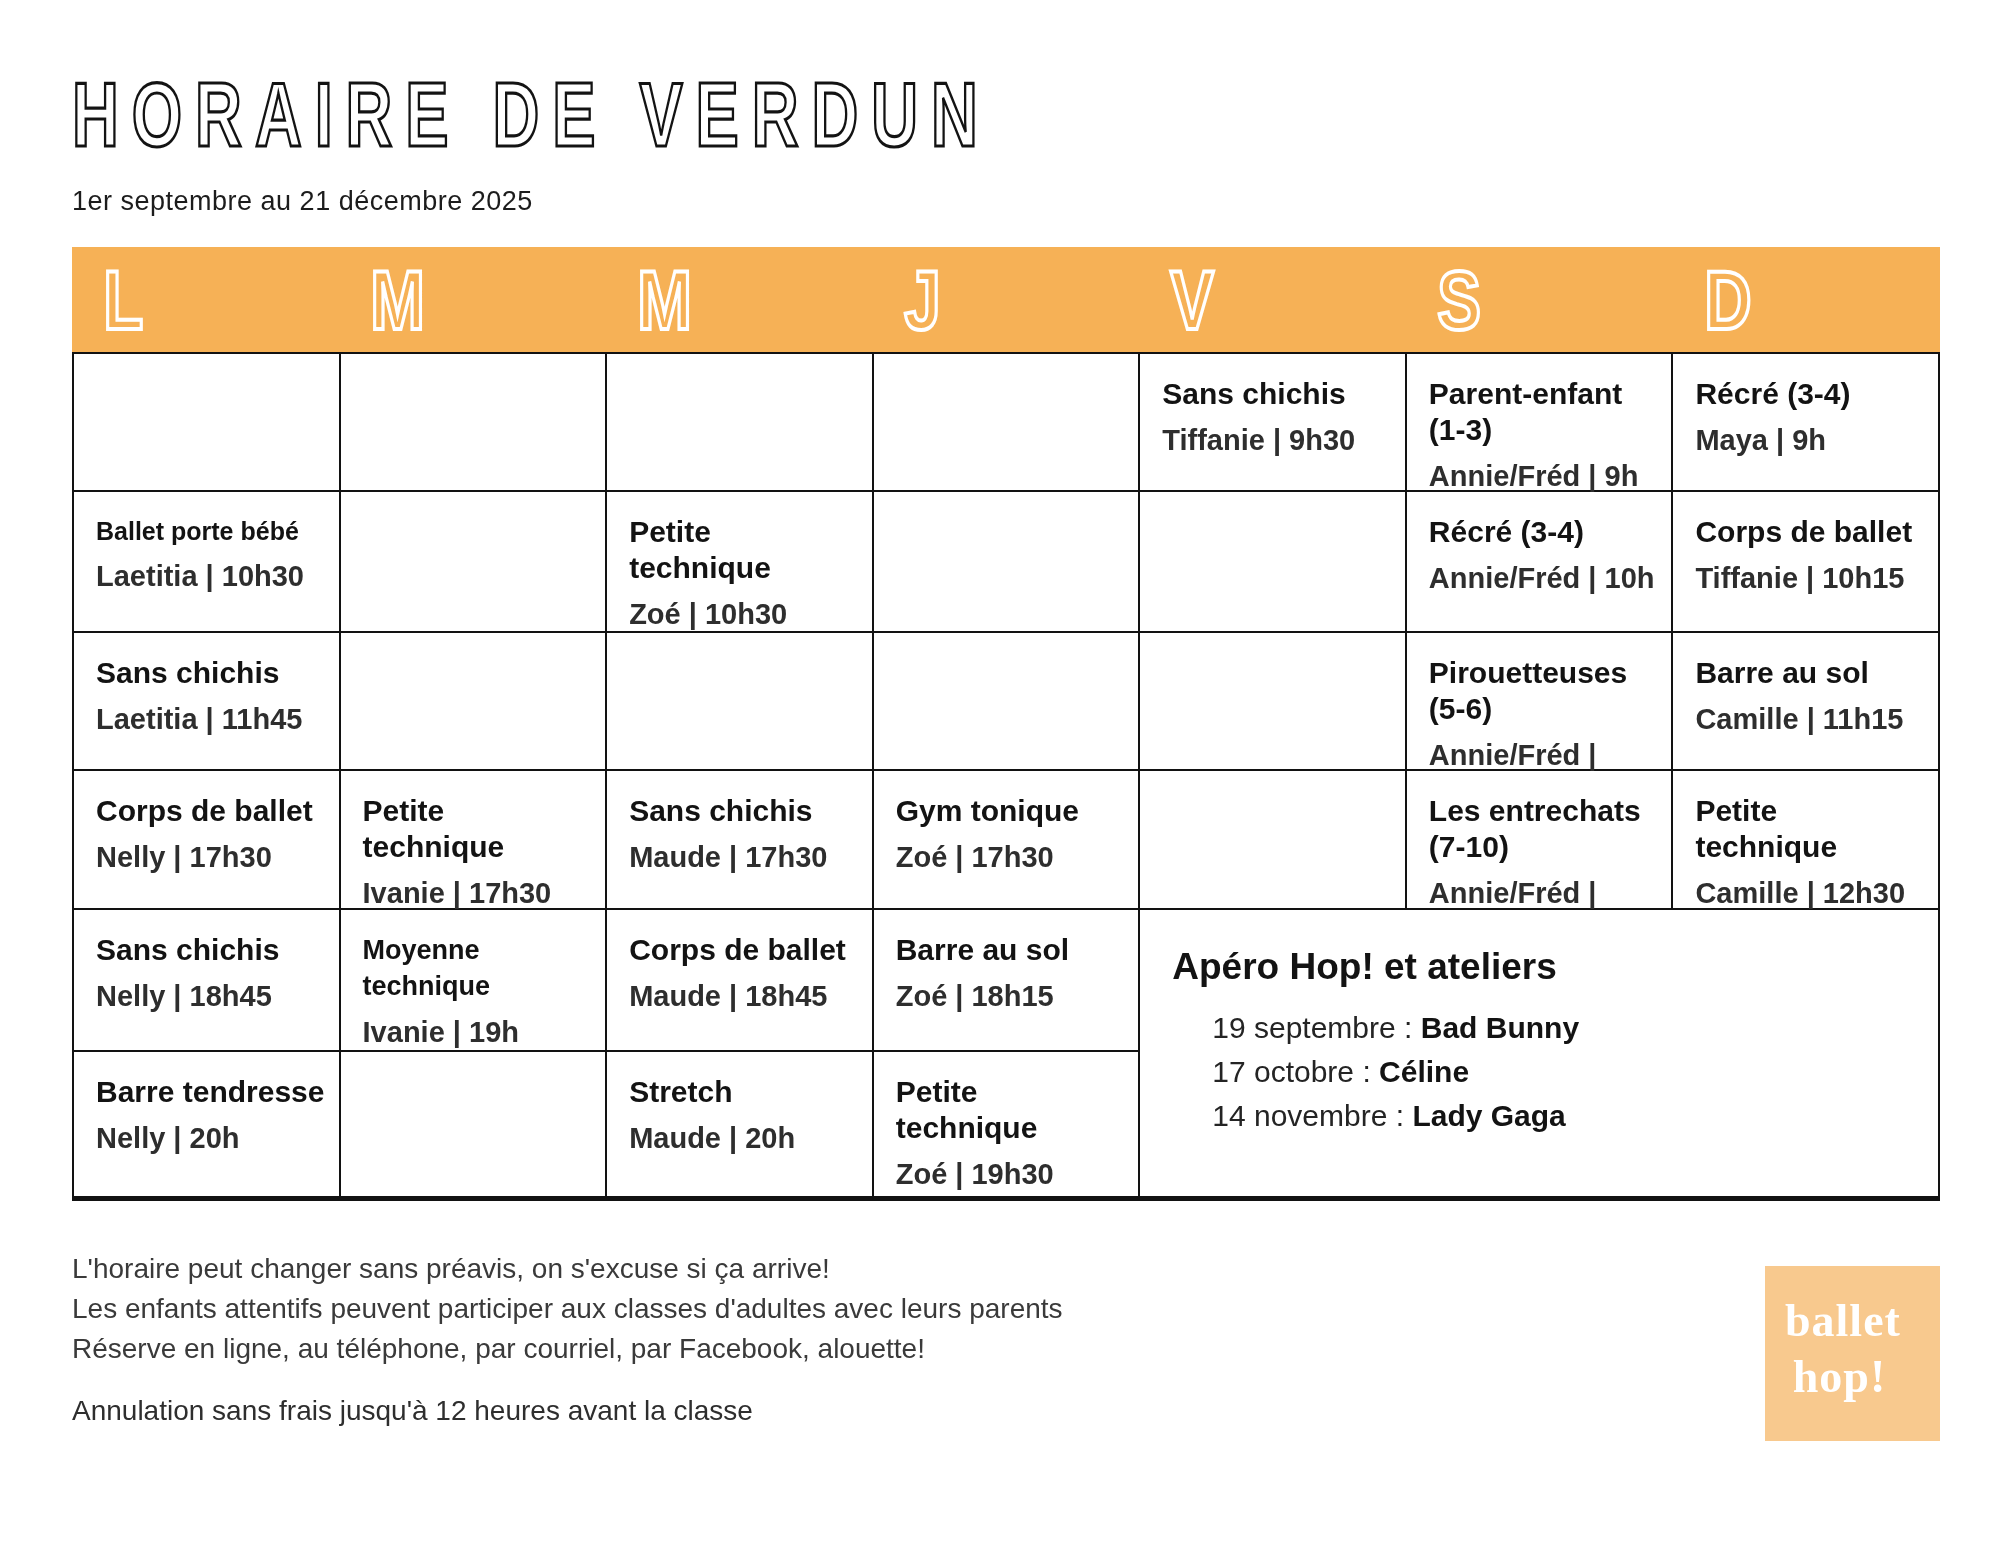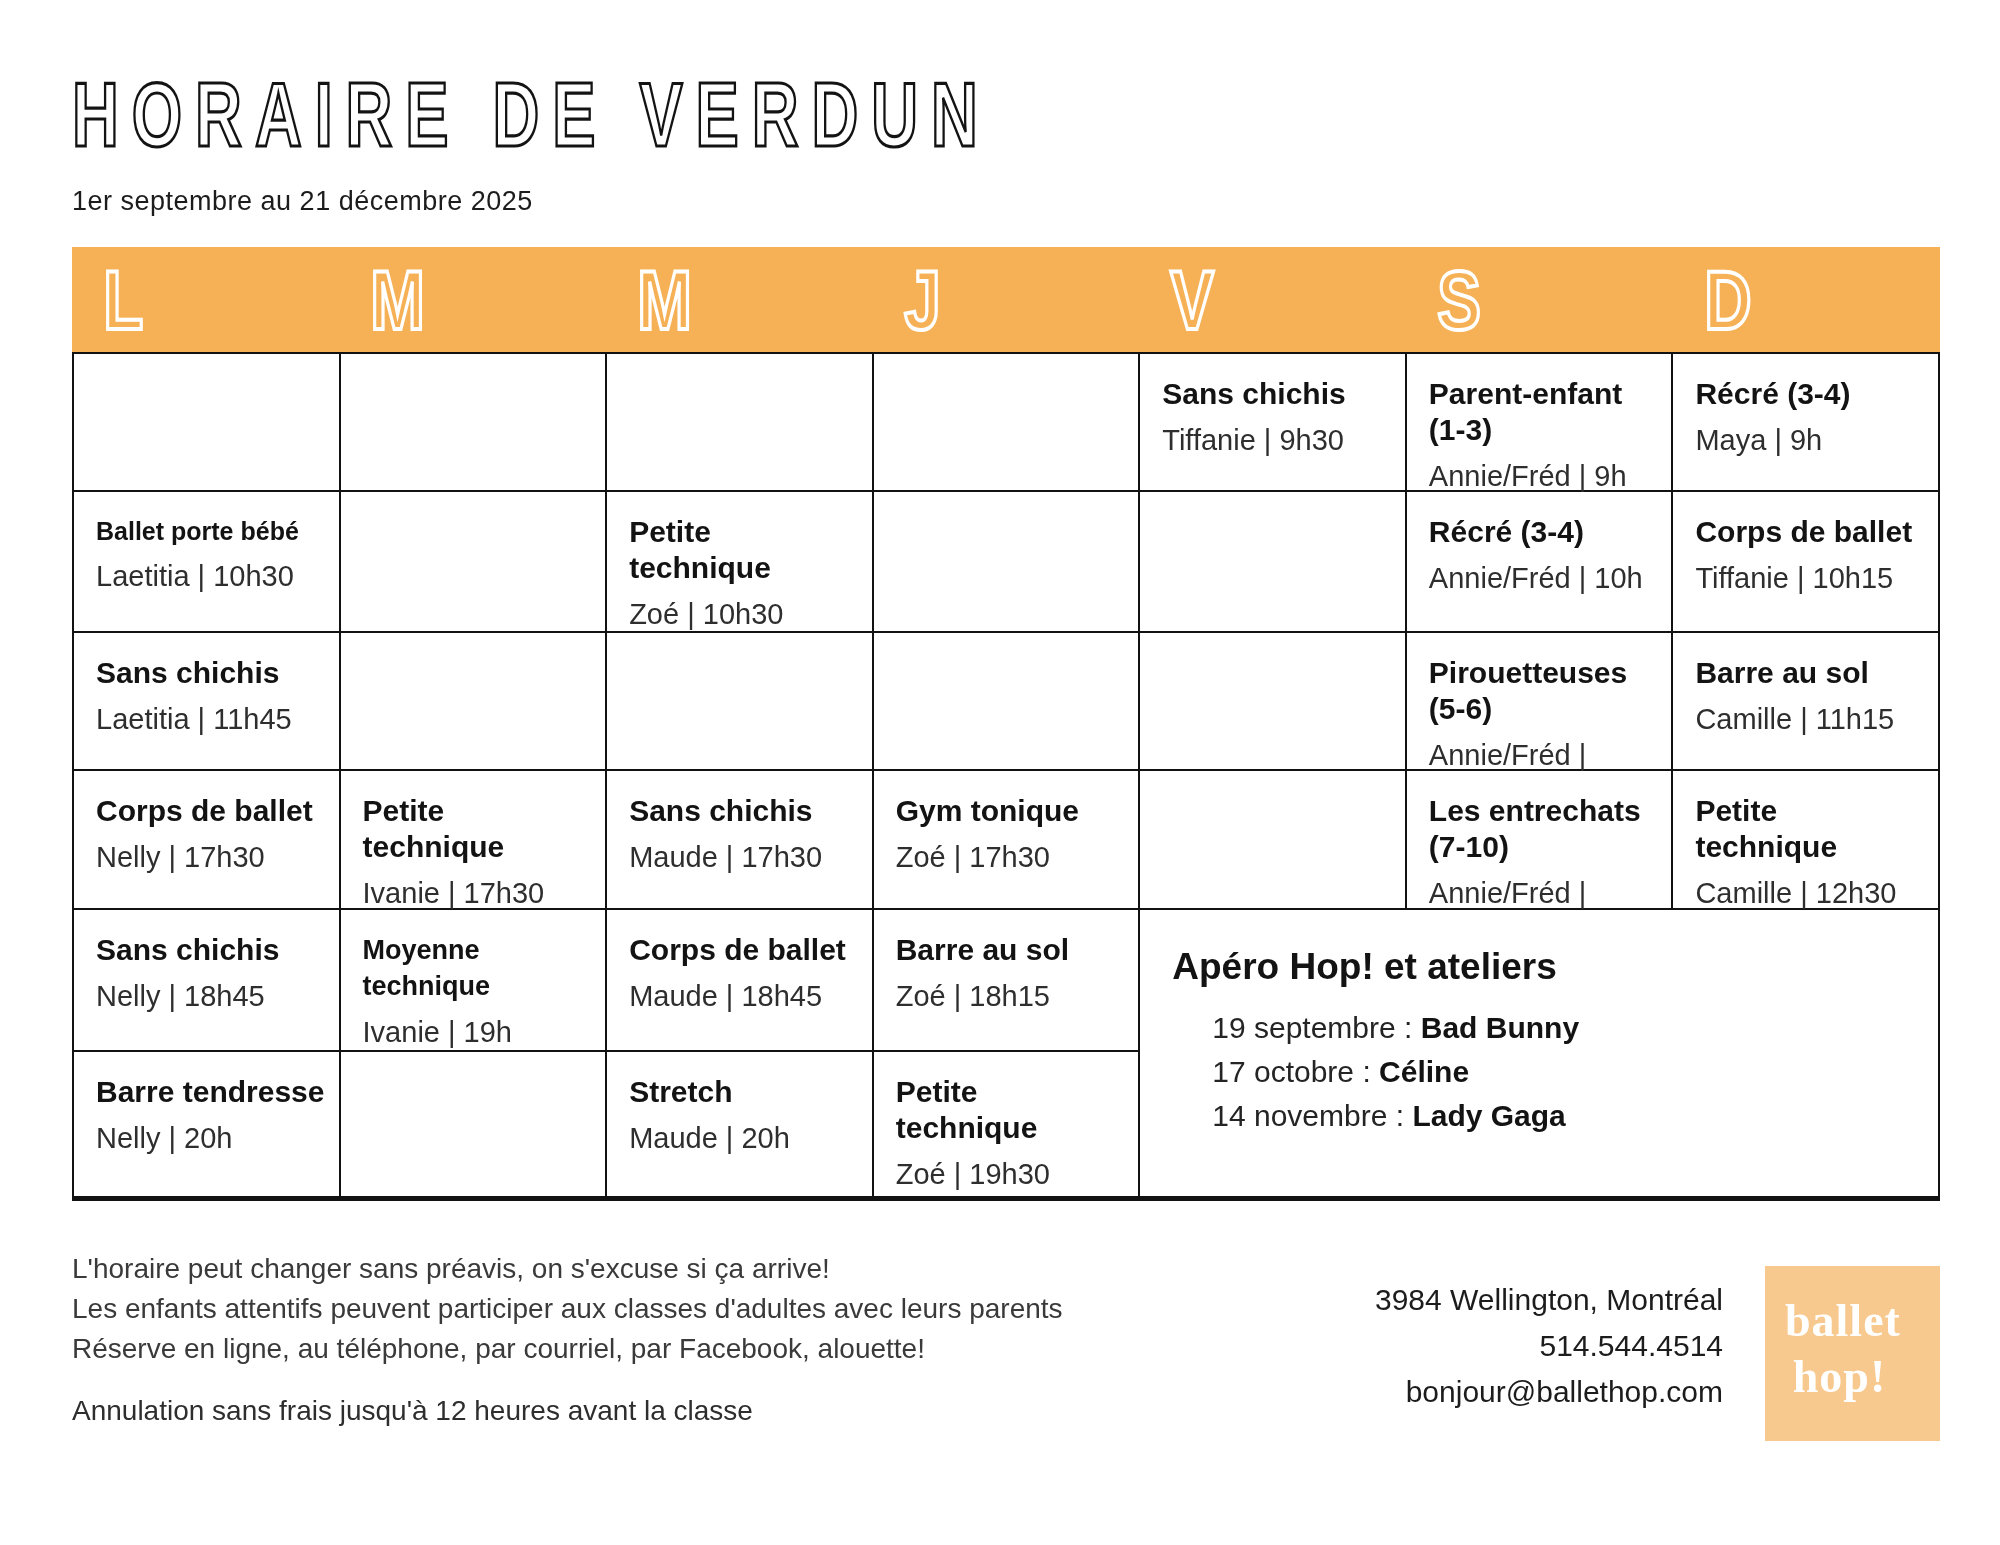--- a/index.html
+++ b/index.html
@@ -37,21 +37,21 @@
   .grid {
     width:1868px; background:var(--border_black,#121212);
     display:grid; grid-template-columns:repeat(7,1fr);
     grid-template-rows:136px 139px 136px 137px 140px 144px;
     gap:2px; padding:2px 2px 5px 2px;
   }
   .cell { background:#fff; padding:22px 14px 9px 22px; }
   .ct { font-size:30px; font-weight:700; color:#131313; line-height:36px; }
   .cell.sm .ct { font-size:25px; line-height:34px; }
   .cell.md .ct { font-size:27px; line-height:36px; }
-  .cs { margin-top:10px; font-size:29px; font-weight:400; color:#2e2e2e; line-height:36px; }
+  .cs { margin-top:10px; font-size:29px; font-weight:700; color:#2e2e2e; line-height:36px; }
 
   .apero { grid-column:5/8; grid-row:5/7; padding:36px 20px 0 32px; }
   .apero-title { font-size:37px; font-weight:700; color:#131313; }
   .apero-list { margin:18px 0 0 40px; }
   .apero-item { font-size:30px; color:#242424; line-height:44px; }
   .apero-item .b { font-weight:700; color:#131313; }
 
   
   .footer { margin-top:48px; display:flex; width:1868px; }
   .notes { flex:1 1 auto; max-width:1150px; }
@@ -213,25 +213,20 @@
     </div>
 
     <div class="footer">
       <div class="notes">
         <div class="note-line">L'horaire peut changer sans préavis, on s'excuse si ça arrive!</div>
         <div class="note-line">Les enfants attentifs peuvent participer aux classes d'adultes avec leurs parents</div>
         <div class="note-line">Réserve en ligne, au téléphone, par courriel, par Facebook, alouette!</div>
         <div class="cancellation">Annulation sans frais jusqu'à 12 heures avant la classe</div>
       </div>
       <div class="footer-right">
-        <div class="contact">
-          <div>3984 Wellington, Montréal</div>
-          <div>514.544.4514</div>
-          <div>bonjour@ballethop.com</div>
-        </div>
         <div class="logo">
           <div class="logo-l1">ballet</div>
           <div class="logo-l2">hop!</div>
         </div>
       </div>
     </div>
 
   </div>
 </div>
 

